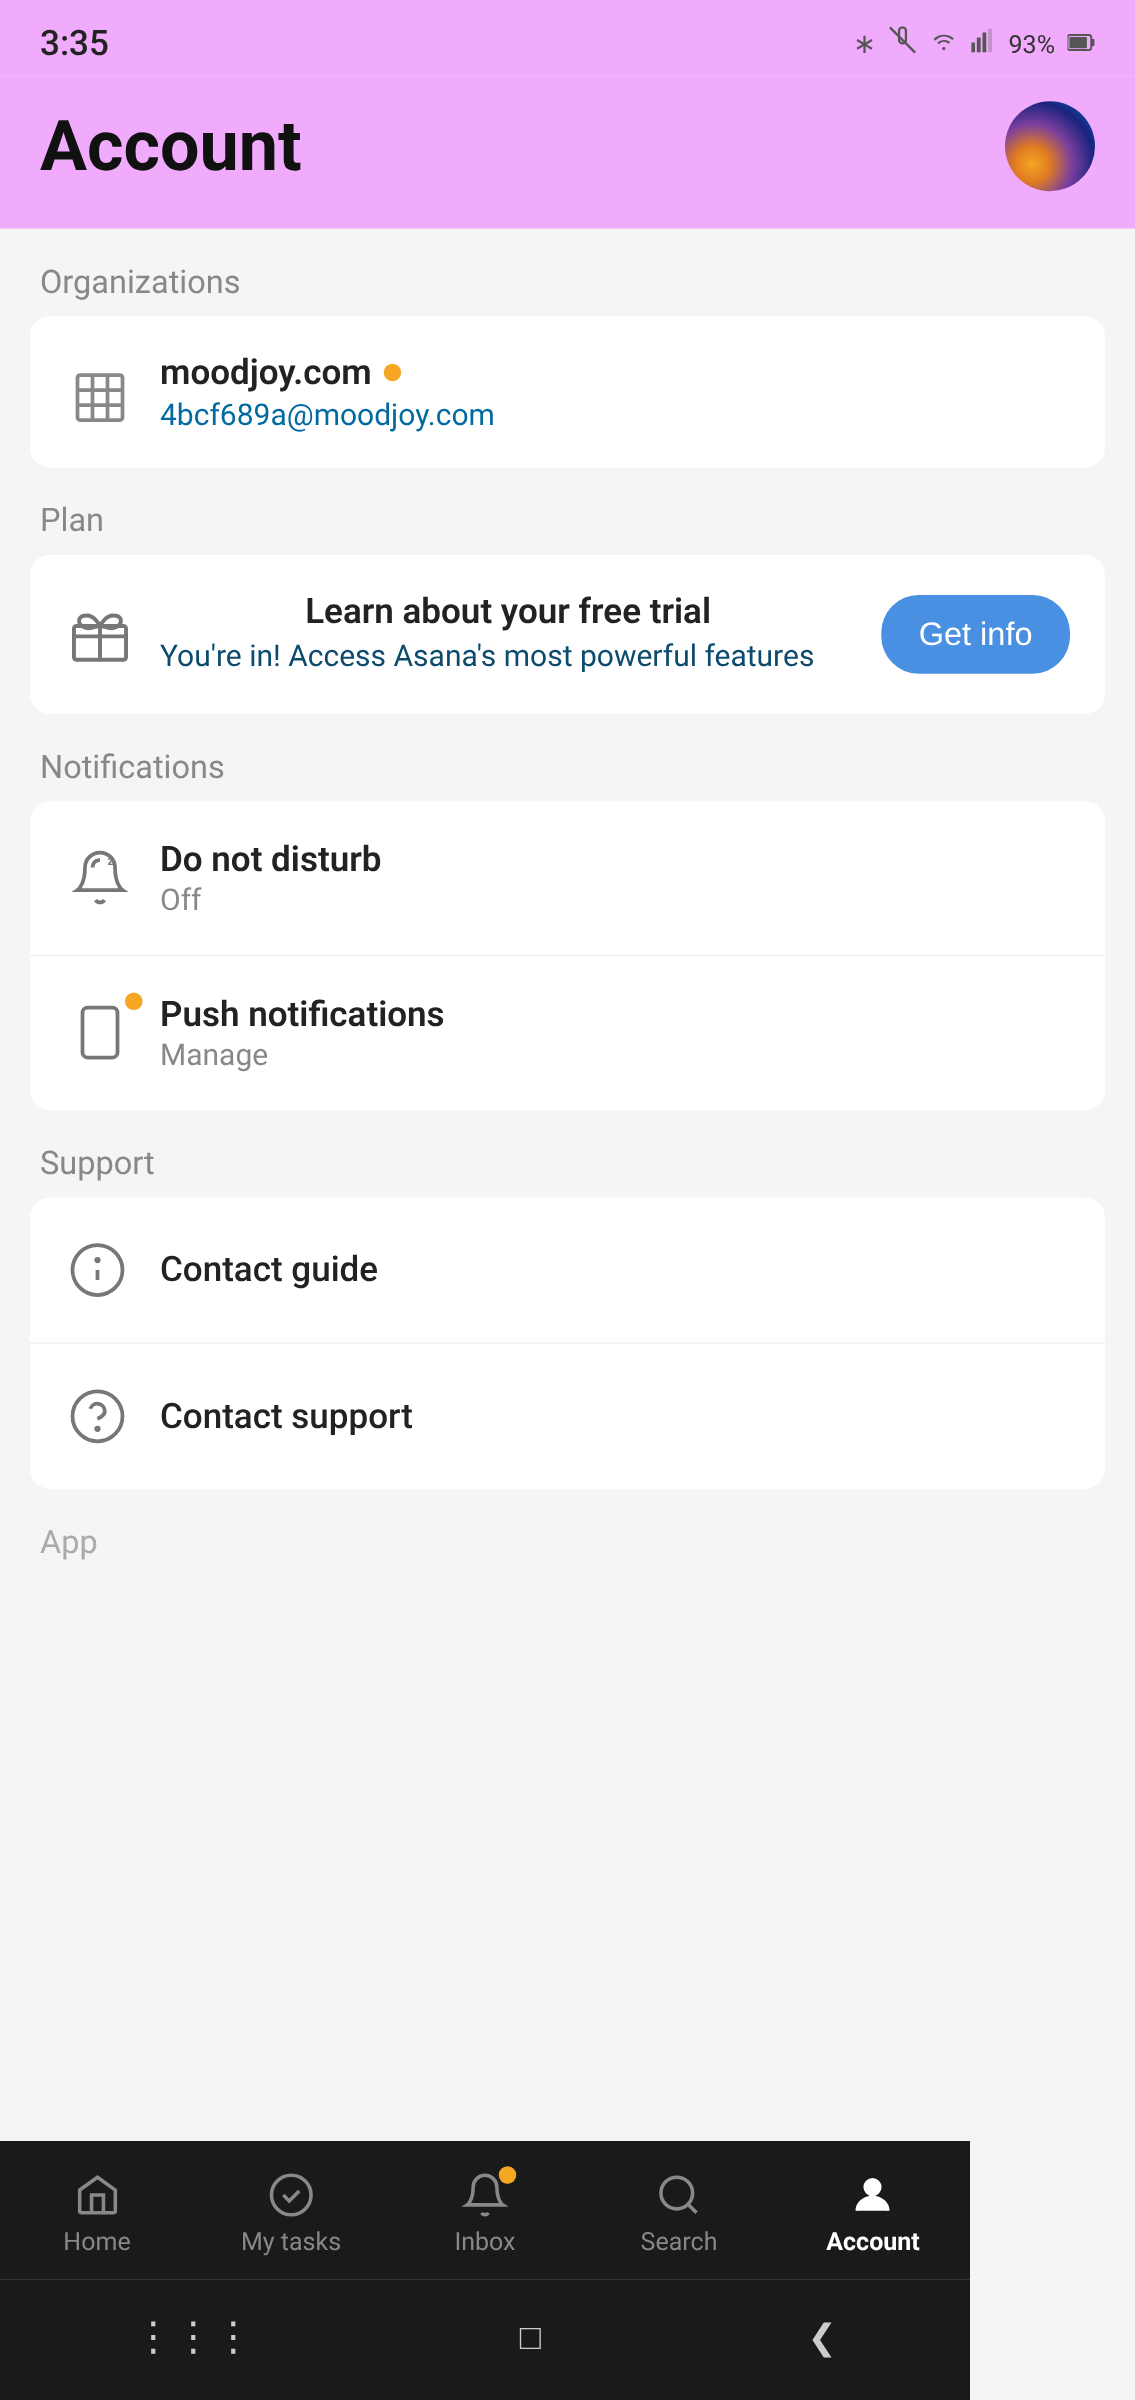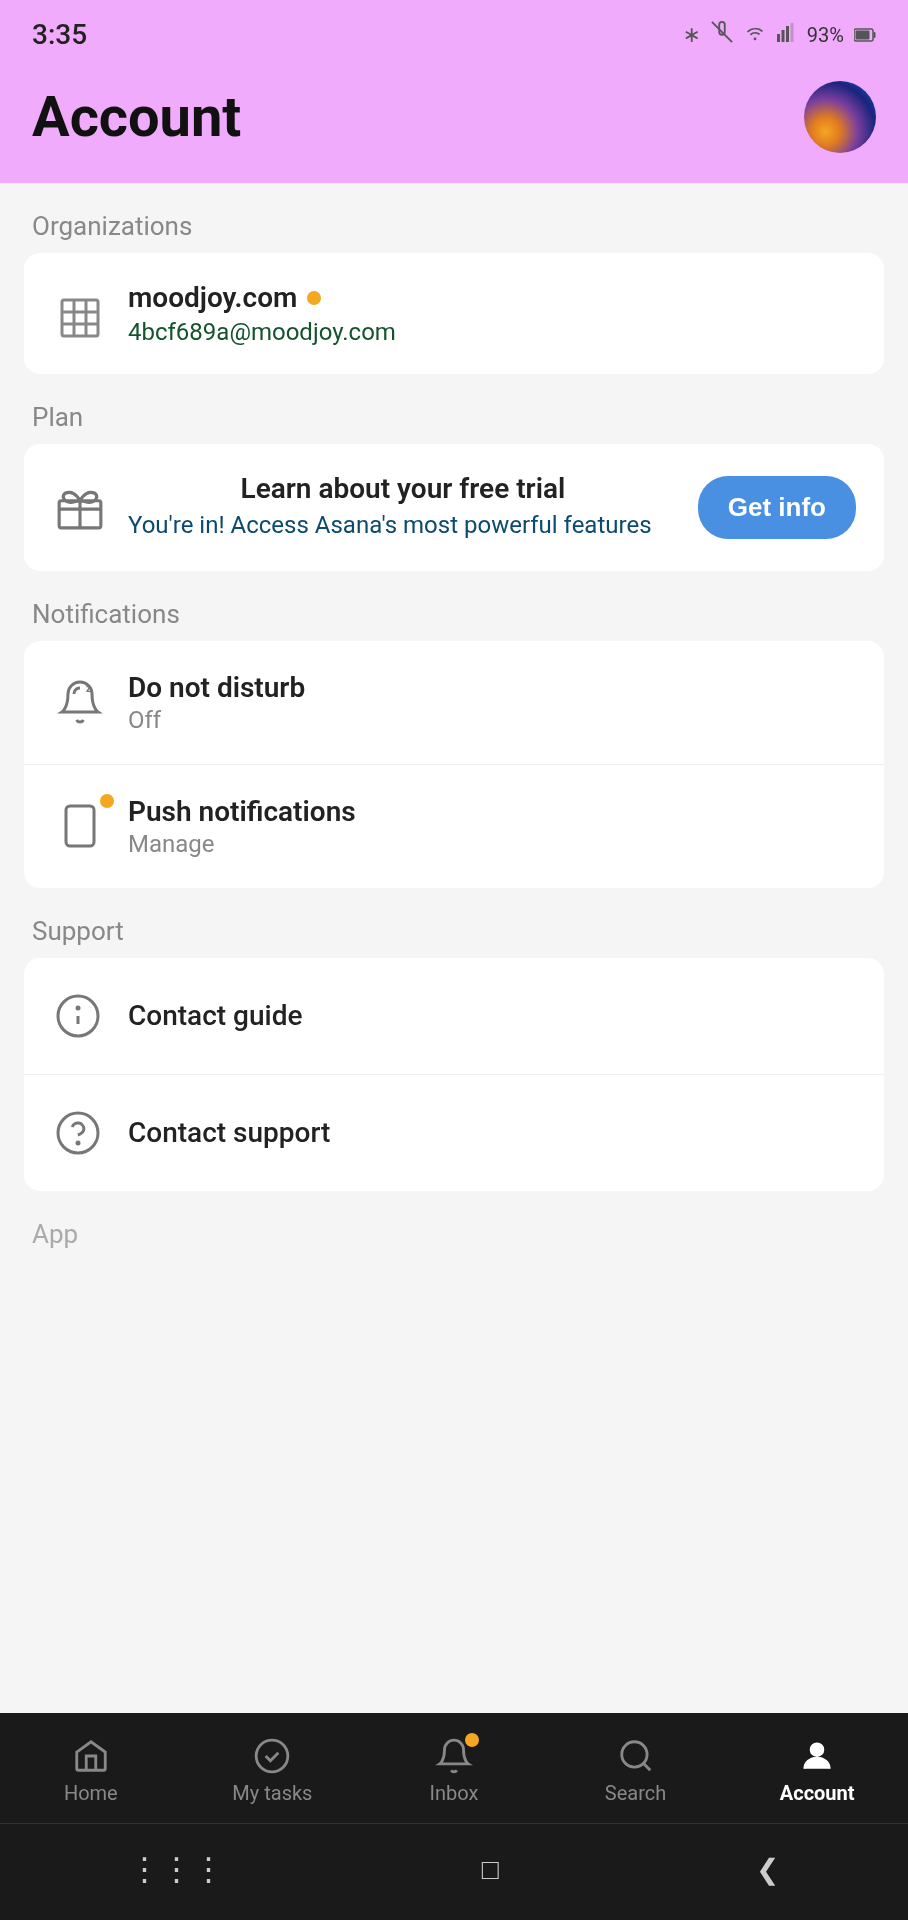--- a/index.html
+++ b/index.html
@@ -105,21 +105,21 @@
     }
     .org-dot {
       width: 14px;
       height: 14px;
       border-radius: 50%;
       background: #f5a623;
       flex-shrink: 0;
     }
     .org-email {
       font-size: 24px;
-      color: #14532d;
+      color: #0369a1;
       margin-top: 4px;
     }
     .invite-btn {
       background: #4a90e2;
       color: #fff;
       border: none;
       border-radius: 30px;
       padding: 16px 36px;
       font-size: 26px;
       font-weight: 600;
@@ -158,21 +158,21 @@
       margin-top: 4px;
       line-height: 1.4;
     }
     .getinfo-btn {
       background: #4a90e2;
       color: #fff;
       border: none;
       border-radius: 30px;
       padding: 16px 30px;
       font-size: 26px;
-      font-weight: 700;
+      font-weight: 400;
       cursor: pointer;
       flex-shrink: 0;
     }
 
     
     .notif-card {
       margin: 0 24px;
       background: #fff;
       border-radius: 16px;
       overflow: hidden;
@@ -464,21 +464,21 @@
         </svg>
       </div>
       <span class="support-text">Contact support</span>
     </div>
   </div>
 
   <div class="app-section-label">App</div>
 
 </div>
 
-<div style="position:fixed;bottom:0;left:0;width:908px;background:#1a1a1a;">
+<div style="position:fixed;bottom:0;left:0;width:776px;background:#1a1a1a;">
   <div class="nav-items">
 
     <div class="nav-item">
       <div class="nav-icon">
         <svg width="38" height="38" viewBox="0 0 24 24" fill="none" stroke="#888" stroke-width="1.8">
           <path d="M3 9.5L12 3l9 6.5V20a1 1 0 0 1-1 1H4a1 1 0 0 1-1-1V9.5z"></path>
           <path d="M9 21V12h6v9"></path>
         </svg>
       </div>
       <span class="nav-item-label">Home</span>

